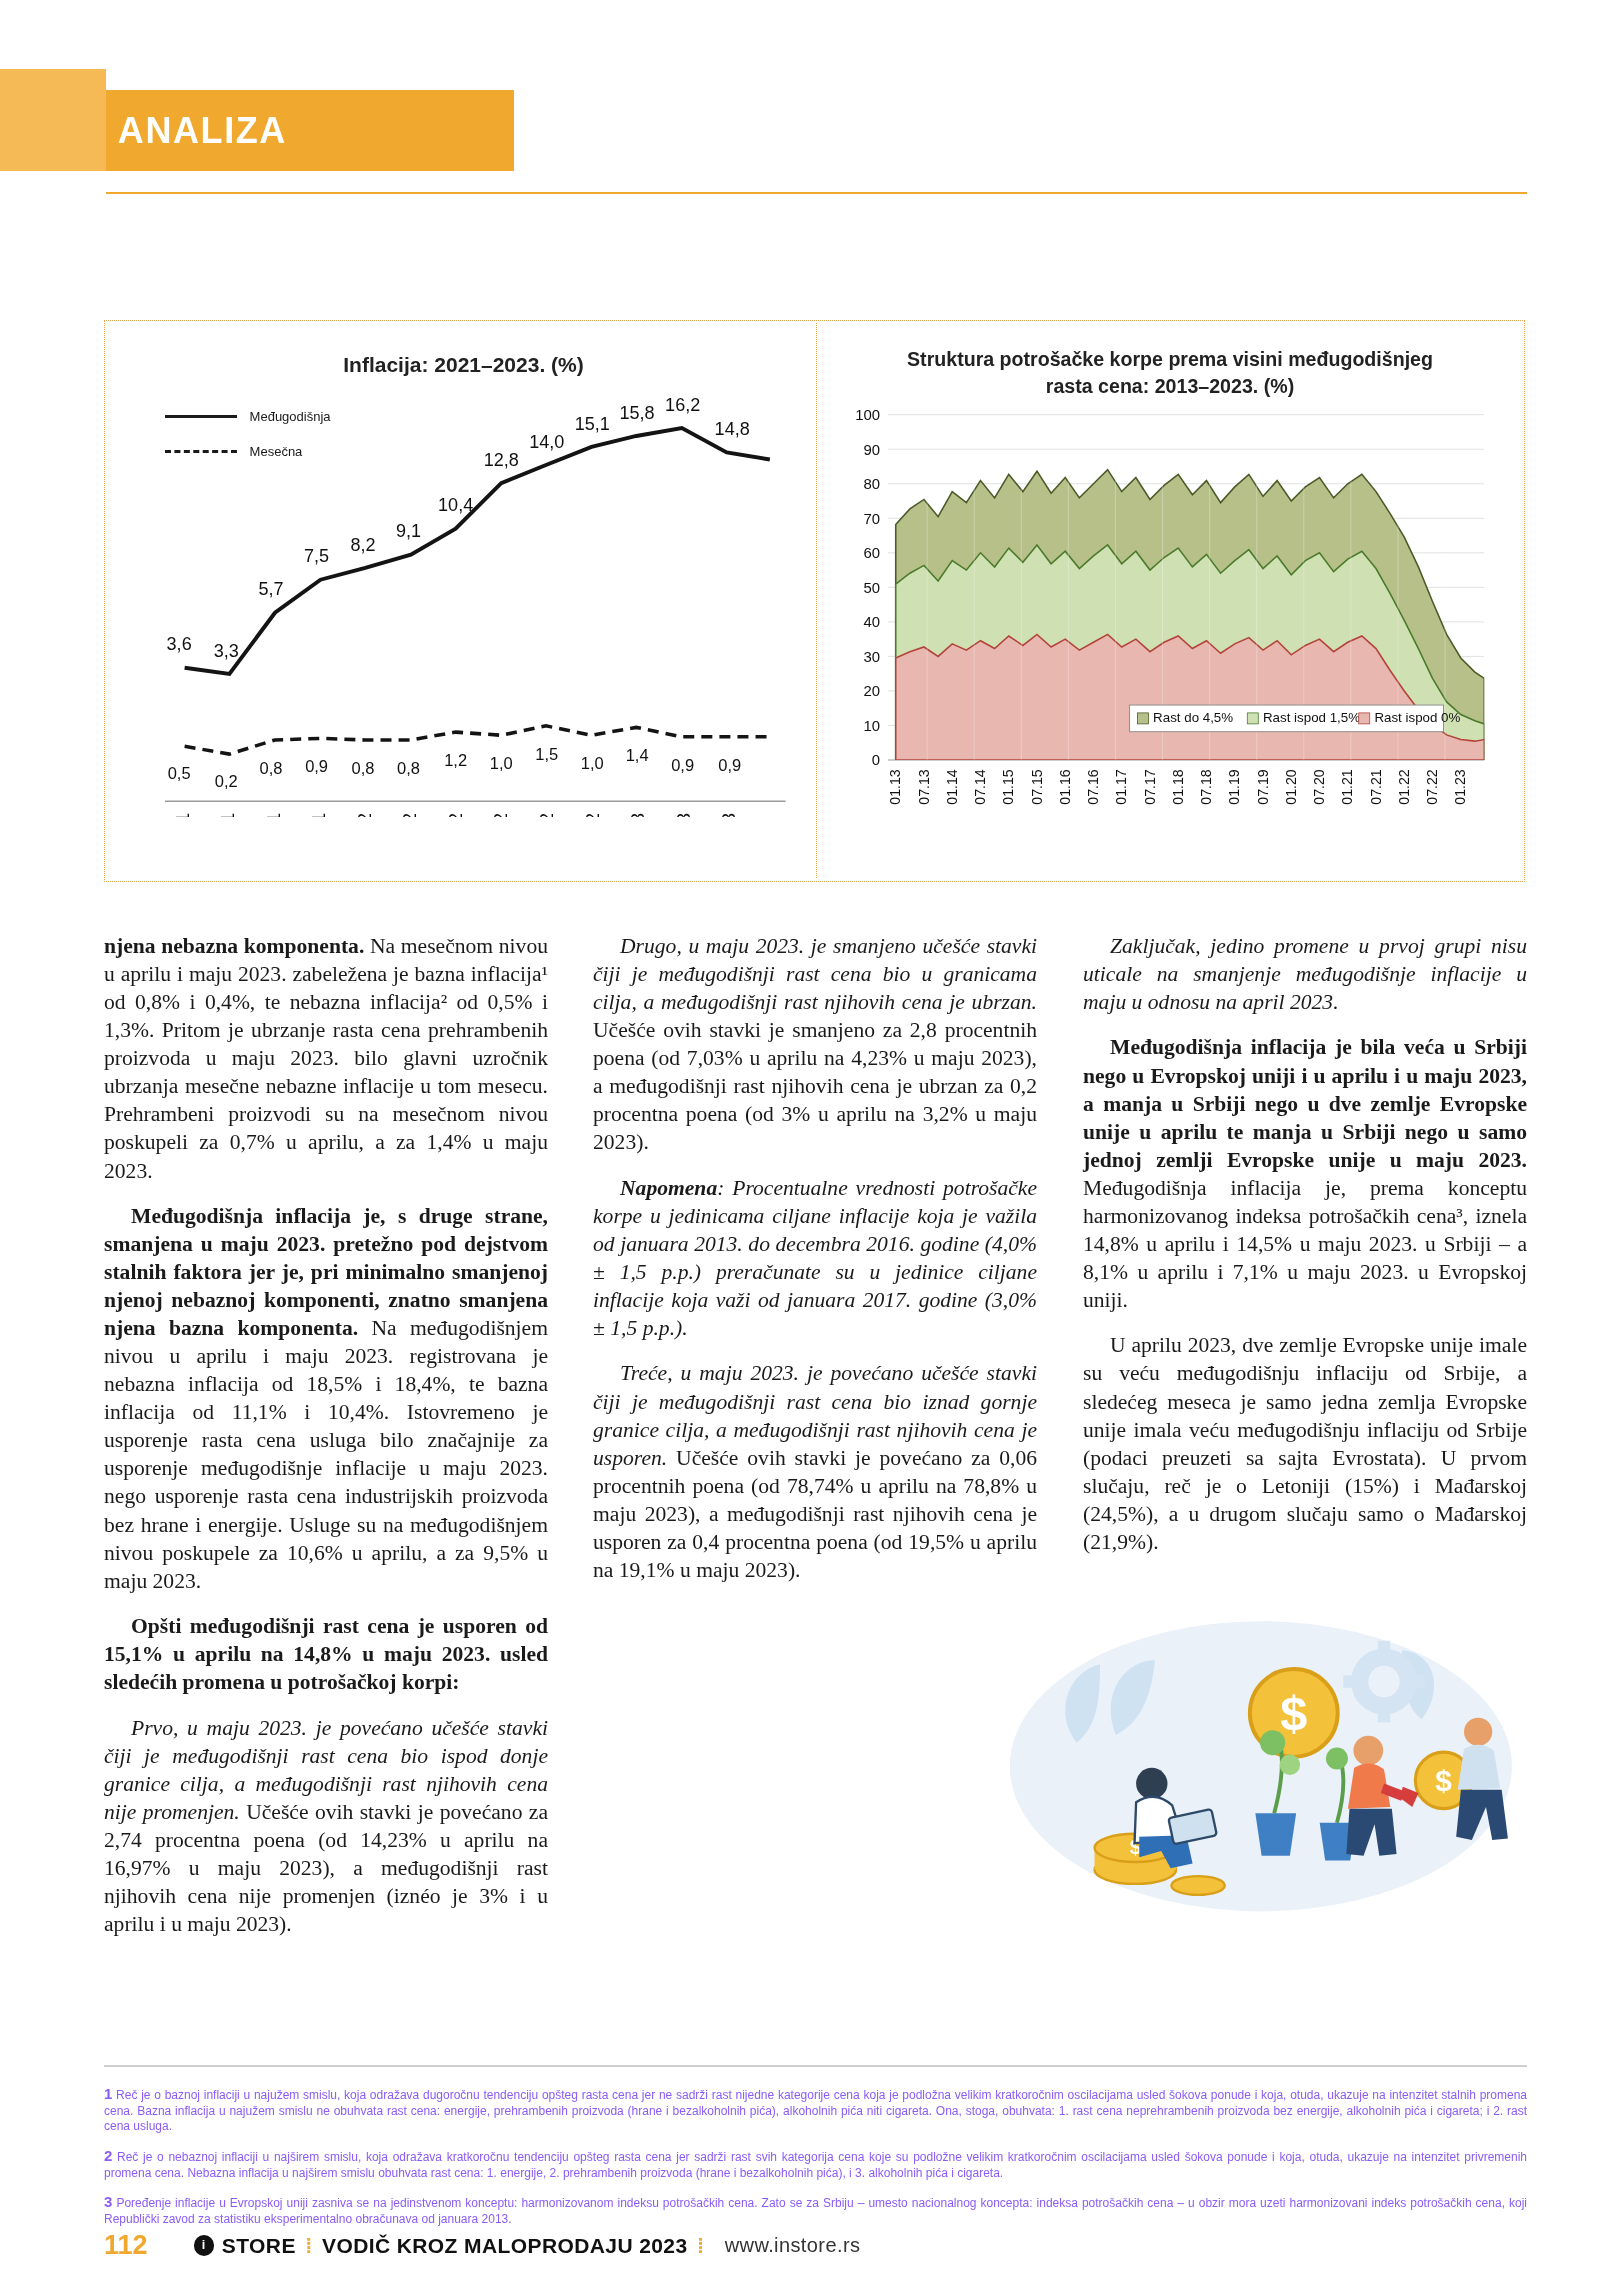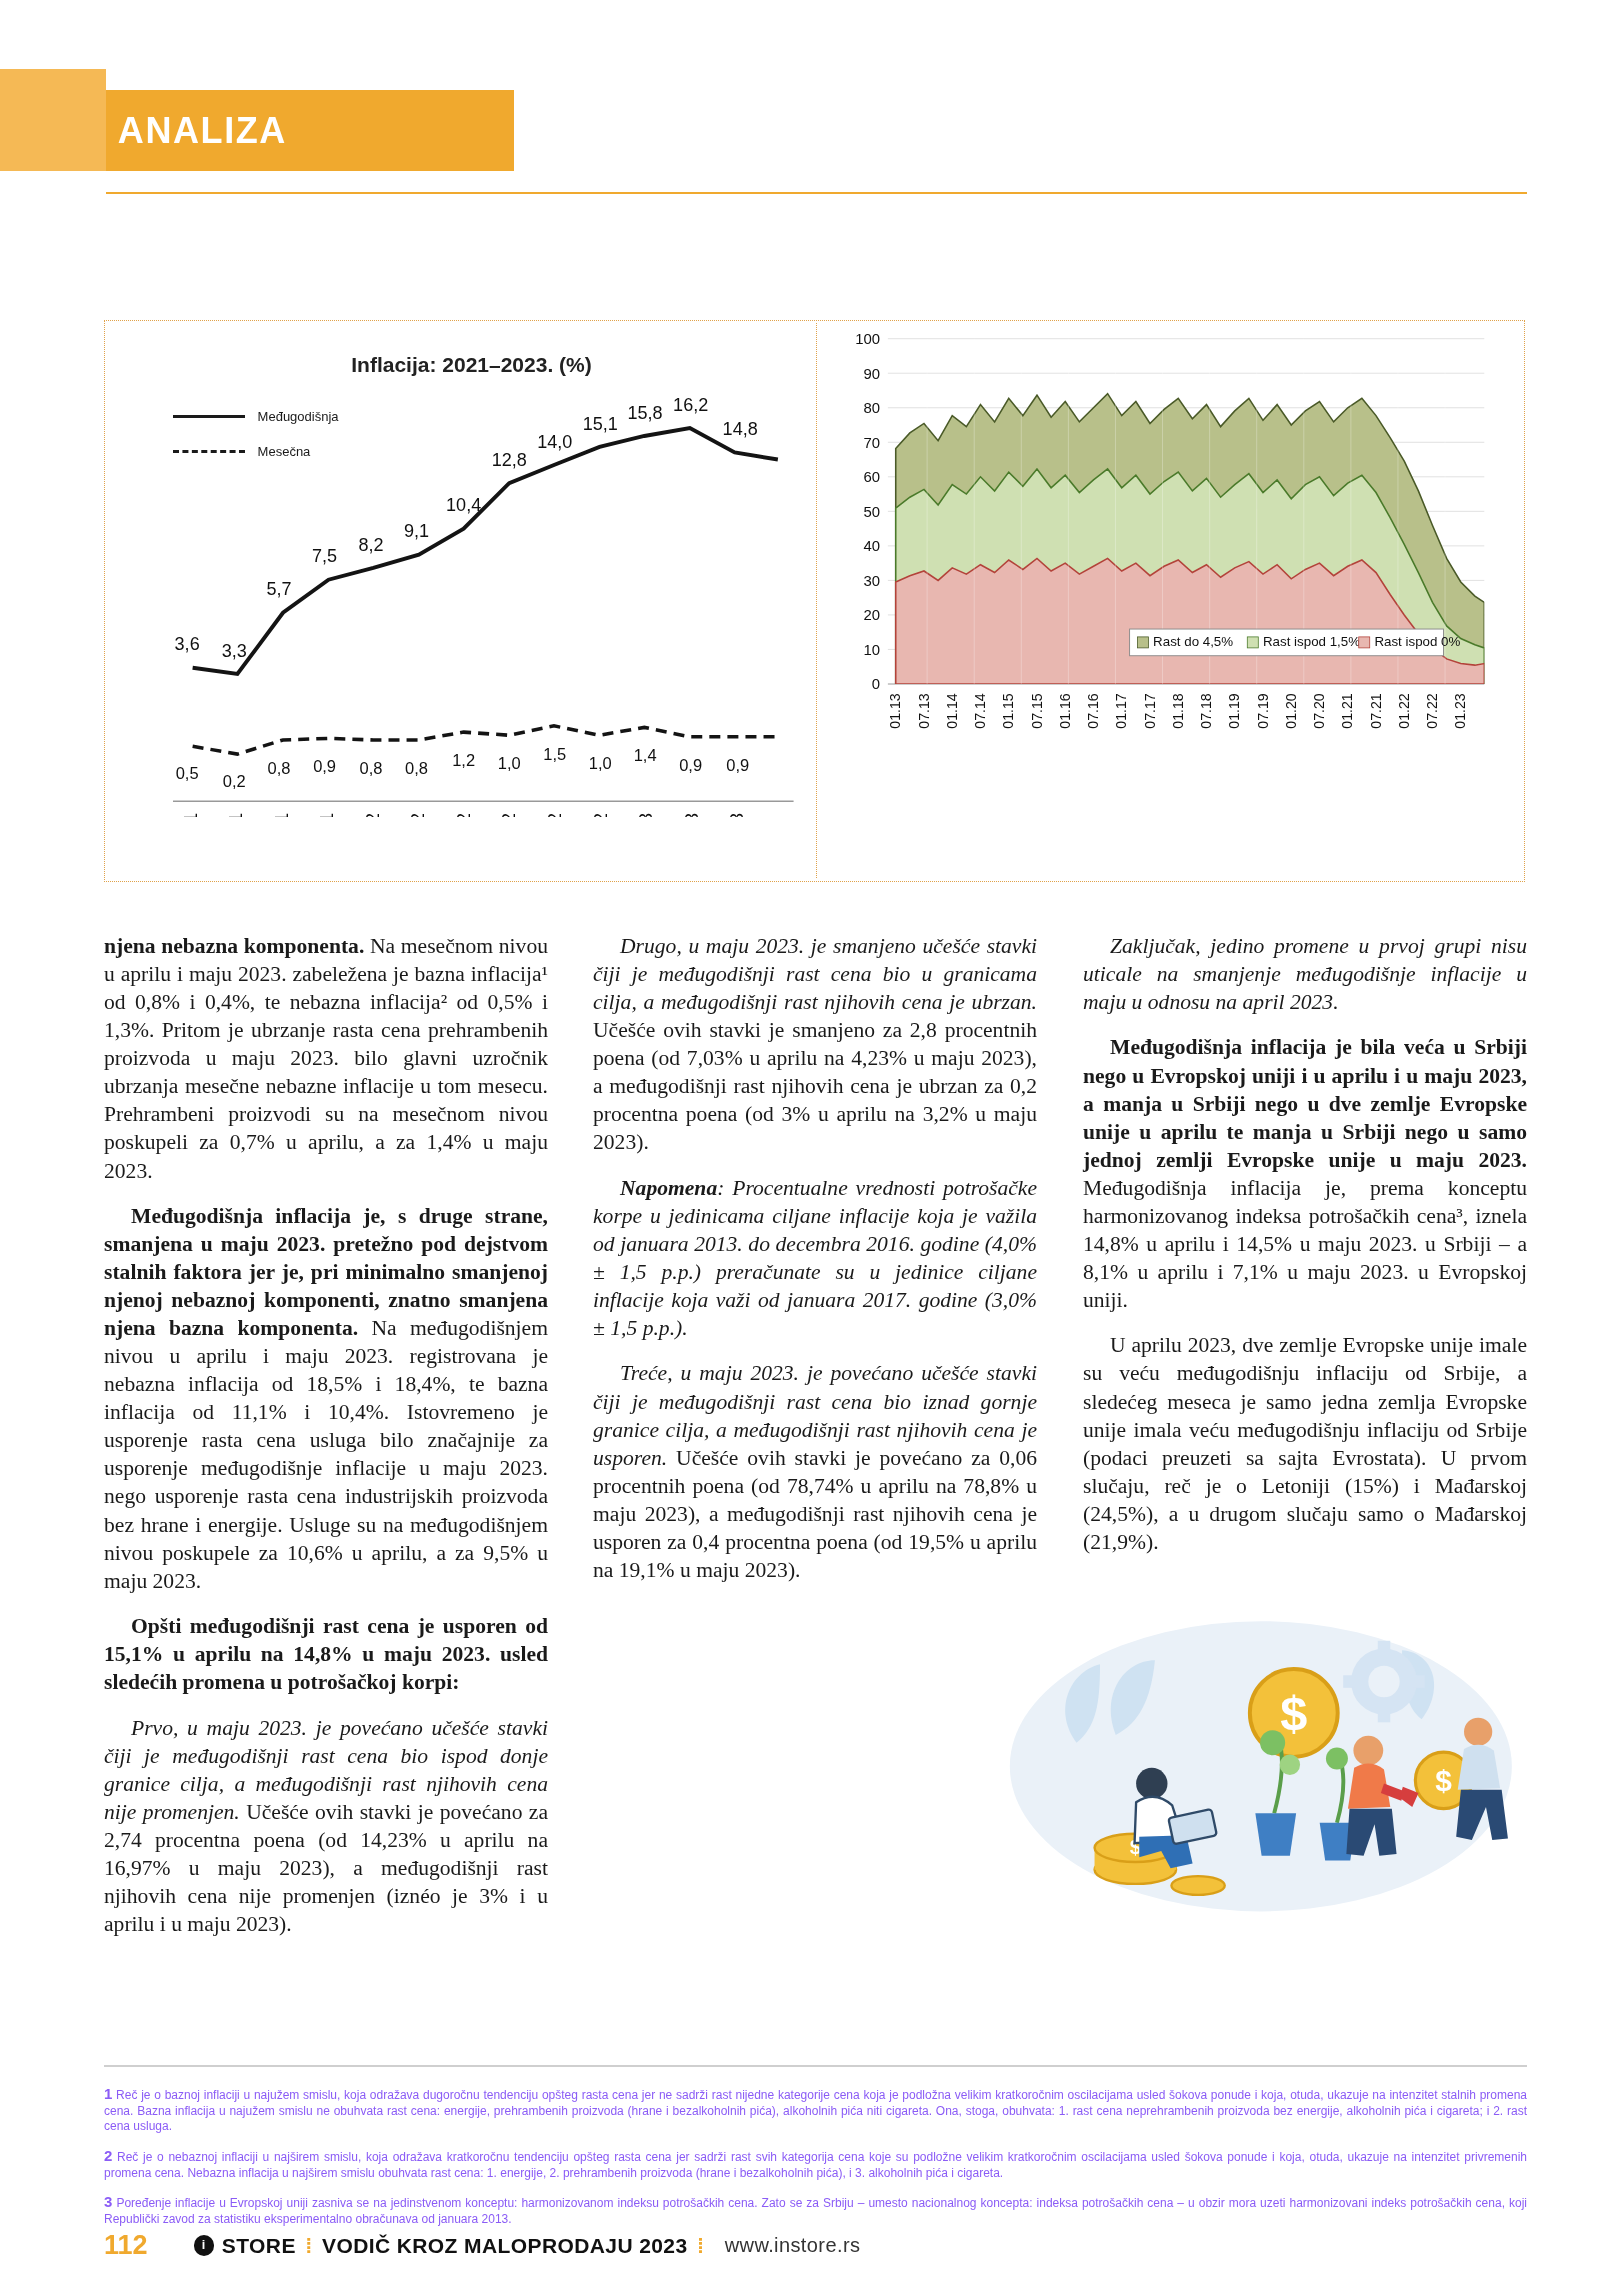--- a/index.html
+++ b/index.html
@@ -29,21 +29,21 @@
   }
   .header-rule{
     position:absolute;left:106px;top:192px;width:1421px;height:2.4px;background:#f0a92e;
   }
 
   
   .charts{
     position:absolute;left:104px;top:320px;width:1421px;height:562px;
     border:1.6px dotted #e0a24a;background:#ffffff;box-sizing:border-box;
   }
-  .chart-left{position:absolute;left:13px;top:1.6px;width:707px;height:555px;}
+  .chart-left{position:absolute;left:5px;top:1.6px;width:707px;height:555px;}
   .chart-right{position:absolute;left:711px;top:1.6px;width:706px;height:555px;border-left:1.6px dotted #e0a24a;}
   .chart-title{
     font-family:"Liberation Sans", sans-serif;font-weight:bold;color:#222;
     text-align:center;
   }
   .ct-left{font-size:21px;margin-top:30px;}
   .ct-right{font-size:19.6px;margin-top:23.6px;line-height:1.35;padding:0 47px;}
 
   .legend-left{position:absolute;left:55px;top:86px;font-family:"Liberation Sans",sans-serif;font-size:13px;}
   .legend-left .row{display:flex;align-items:center;margin-bottom:20.4px;}
@@ -175,20 +175,24 @@
           <text transform="translate(564,555) rotate(-90)" text-anchor="end">09.22</text>
           <text transform="translate(622,555) rotate(-90)" text-anchor="end">11.22</text>
           <text transform="translate(680,555) rotate(-90)" text-anchor="end">01.23</text>
           <text transform="translate(738,555) rotate(-90)" text-anchor="end">03.23</text>
           <text transform="translate(796,555) rotate(-90)" text-anchor="end">05.23</text>
         </g>
       </svg>
     </div>
 
     <div class="chart-right">
+      <div class="chart-title ct-right">
+        <div>Struktura  potrošačke korpe prema visini međugodišnjeg</div>
+        <div>rasta cena: 2013–2023. (%)</div>
+      </div>
 
       <svg viewBox="0 0 899 590" width="706" height="463">
         <defs>
           <clipPath id="plotclip">
               <rect x="90" y="20" width="760" height="440"></rect>
             </clipPath>
         </defs>
 
         <g font-family="Liberation Sans, sans-serif" font-size="19" fill="#111" text-anchor="end">
           <text x="80" y="27">100</text>

